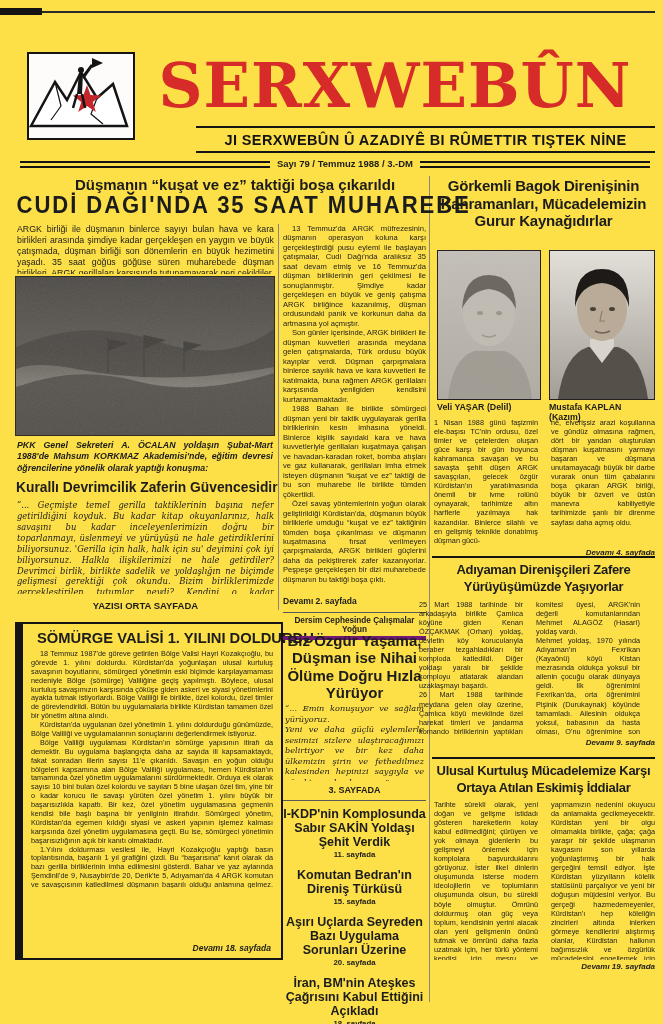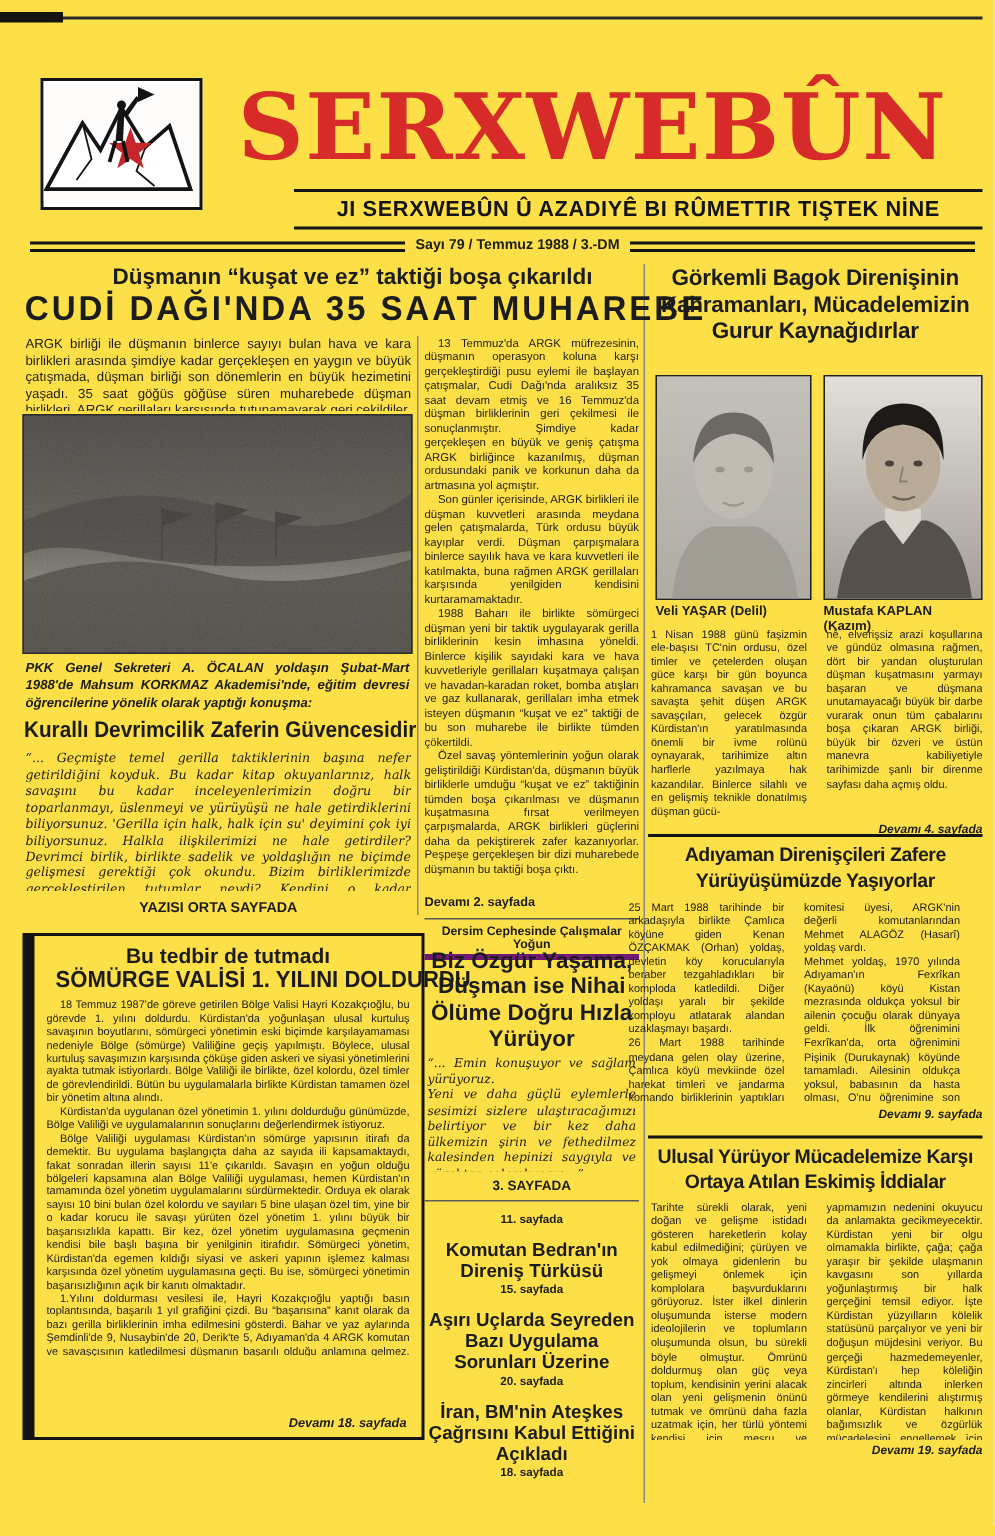--- a/index.html
+++ b/index.html
@@ -164,21 +164,20 @@
       <rect width="258" height="158" filter="url(#grain)" opacity="0.5" fill="#6b665e"></rect>
     </svg>
   </div>
 
   <div class="abs just" id="photo-caption">PKK Genel Sekreteri A. ÖCALAN yoldaşın Şubat-Mart 1988'de Mahsum KORKMAZ Akademisi'nde, eğitim devresi öğrencilerine yönelik olarak yaptığı konuşma:</div>
   <div class="abs" id="kurali-headline">Kurallı Devrimcilik Zaferin Güvencesidir</div>
   <div class="abs just hidden-overflow prewrap" id="kurali-quote">“... Geçmişte temel gerilla taktiklerinin başına nefer getirildiğini koyduk. Bu kadar kitap okuyanlarınız, halk savaşını bu kadar inceleyenlerimizin doğru bir toparlanmayı, üslenmeyi ve yürüyüşü ne hale getirdiklerini biliyorsunuz. 'Gerilla için halk, halk için su' deyimini çok iyi biliyorsunuz. Halkla ilişkilerimizi ne hale getirdiler? Devrimci birlik, birlikte sadelik ve yoldaşlığın ne biçimde gelişmesi gerektiği çok okundu. Bizim birliklerimizde gerçekleştirilen tutumlar neydi? Kendini o kadar beğenenler, kendilerini böyle kara taş gibi Partinin midesine oturtup böylece kalmak isteyenler az çıkmadı. Peki bunlar, sınıf dışı öğeler değil de nedir? Halkın savaşımı gelişirken, Partiye karşı böyle durulur mu, Parti içinde böyle yaşanır mı?”</div>
   <div class="abs ctr" id="yazisi-footer">YAZISI ORTA SAYFADA</div>
 
   <div class="abs" id="vali-box">
-    <div id="vali-kicker">Bu tedbir de tutmadı</div>
     <div id="vali-headline">SÖMÜRGE VALİSİ 1. YILINI DOLDURDU</div>
     <div id="vali-body">
       <p>18 Temmuz 1987'de göreve getirilen Bölge Valisi Hayri Kozakçıoğlu, bu görevde 1. yılını doldurdu. Kürdistan'da yoğunlaşan ulusal kurtuluş savaşının boyutlarını, sömürgeci yönetimin eski biçimde karşılayamaması nedeniyle Bölge (sömürge) Valiliğine geçiş yapılmıştı. Böylece, ulusal kurtuluş savaşımızın karşısında çöküşe giden askeri ve siyasi yönetimlerini ayakta tutmak istiyorlardı. Bölge Valiliği ile birlikte, özel kolordu, özel timler de görevlendirildi. Bütün bu uygulamalarla birlikte Kürdistan tamamen özel bir yönetim altına alındı.</p>
       <p>Kürdistan'da uygulanan özel yönetimin 1. yılını doldurduğu günümüzde, Bölge Valiliği ve uygulamalarının sonuçlarını değerlendirmek istiyoruz.</p>
       <p>Bölge Valiliği uygulaması Kürdistan'ın sömürge yapısının itirafı da demektir. Bu uygulama başlangıçta daha az sayıda ili kapsamaktaydı, fakat sonradan illerin sayısı 11'e çıkarıldı. Savaşın en yoğun olduğu bölgeleri kapsamına alan Bölge Valiliği uygulaması, hemen Kürdistan'ın tamamında özel yönetim uygulamalarını sürdürmektedir. Orduya ek olarak sayısı 10 bini bulan özel kolordu ve sayıları 5 bine ulaşan özel tim, yine bir o kadar korucu ile savaşı yürüten özel yönetim 1. yılını büyük bir başarısızlıkla kapattı. Bir kez, özel yönetim uygulamasına geçmenin kendisi bile başlı başına bir yenilginin itirafıdır. Sömürgeci yönetim, Kürdistan'da egemen kıldığı siyasi ve askeri yapının işlemez kalması karşısında özel yönetim uygulamasına geçti. Bu ise, sömürgeci yönetimin başarısızlığının açık bir kanıtı olmaktadır.</p>
       <p>1.Yılını doldurması vesilesi ile, Hayri Kozakçıoğlu yaptığı basın toplantısında, başarılı 1 yıl grafiğini çizdi. Bu “başarısına” kanıt olarak da bazı gerilla birliklerinin imha edilmesini gösterdi. Bahar ve yaz aylarında Şemdinli'de 9, Nusaybin'de 20, Derik'te 5, Adıyaman'da 4 ARGK komutan ve savaşçısının katledilmesi düşmanın başarılı olduğu anlamına gelmez. Bütün bu çatışmalarda ve meydana gelen eylemlerde, düşmana indirilen ağır darbeler gözönüne getirildiğinde, ARGK birliklerinin başarısı çok açık bir şekilde görülmektedir.</p>
     </div>
     <div id="vali-note">Devamı 18. sayfada</div>
   </div>
 
@@ -193,20 +192,21 @@
   <div class="abs mid-rule" id="mid-rule-1"></div>
   <div class="abs ctr" id="dersim-kicker">Dersim Cephesinde Çalışmalar Yoğun</div>
   <div class="abs ctr" id="dersim-headline">Biz Özgür Yaşama, Düşman ise Nihai Ölüme Doğru Hızla Yürüyor</div>
   <div class="abs just hidden-overflow prewrap" id="dersim-quote">“... Emin konuşuyor ve sağlam yürüyoruz.
 Yeni ve daha güçlü eylemlerle sesimizi sizlere ulaştıracağımızı belirtiyor ve bir kez daha ülkemizin şirin ve fethedilmez kalesinden hepinizi saygıyla ve yürekten selamlıyoruz...”</div>
   <div class="abs ctr" id="dersim-pageref">3. SAYFADA</div>
   <div class="abs mid-rule" id="mid-rule-2"></div>
 
   <div class="abs" id="index-list">
     <div class="idx-item">
+      <div class="idx-title">I-KDP'nin Komplosunda Sabır SAKİN Yoldaşı Şehit Verdik</div>
       <div class="idx-page">11. sayfada</div>
     </div>
     <div class="idx-item">
       <div class="idx-title">Komutan Bedran'ın Direniş Türküsü</div>
       <div class="idx-page">15. sayfada</div>
     </div>
     <div class="idx-item">
       <div class="idx-title">Aşırı Uçlarda Seyreden Bazı Uygulama Sorunları Üzerine</div>
       <div class="idx-page">20. sayfada</div>
     </div>
@@ -276,21 +276,21 @@
   <div class="abs two-cols" id="adiyaman-cols">
     <div class="ncol prewrap">25 Mart 1988 tarihinde bir arkadaşıyla birlikte Çamlıca köyüne giden Kenan ÖZÇAKMAK (Orhan) yoldaş, devletin köy korucularıyla beraber tezgahladıkları bir komploda katledildi. Diğer yoldaşı yaralı bir şekilde komployu atlatarak alandan uzaklaşmayı başardı.
 26 Mart 1988 tarihinde meydana gelen olay üzerine, Çamlıca köyü mevkiinde özel harekat timleri ve jandarma komando birliklerinin yaptıkları ortak arama operasyonu sonucu grubun kaldığı barınak tespit edilir. Düşman barınağın içine gaz bombası atarak savaşçıları dışarıya çıkmaya zorlar ve dışarı çıkan her savaşçı hunharca katledilir.
 Böylesine çağdışı, insanlık ve mertlikten yoksun, ürkek, sefil ve zavallıca katledilen grup, eğitim amacıyla alanda bulunmaktaydı. Grubun başında bölge hazırlık</div>
     <div class="ncol prewrap">komitesi üyesi, ARGK'nin değerli komutanlarından Mehmet ALAGÖZ (Hasarî) yoldaş vardı.
 Mehmet yoldaş, 1970 yılında Adıyaman'ın Fexrîkan (Kayaönü) köyü Kistan mezrasında oldukça yoksul bir ailenin çocuğu olarak dünyaya geldi. İlk öğrenimini Fexrîkan'da, orta öğrenimini Pişinik (Durukaynak) köyünde tamamladı. Ailesinin oldukça yoksul, babasının da hasta olması, O'nu öğrenimine son vermek zorunda bıraktı. Ailesinin en büyük erkek çocuğu olmasından dolayı da ailenin geçimini kendisi üstlendi. Daha çocuk yaşta karşılaştığı bu gibi ciddi sorunların altından başarıyla çıkmasını bilen Mehmet yoldaş, tüm köy ve çevresinde büyük bir sevgi, güven ve umut yaratıyordu. Ve herkes Mehmet yoldaşın gelişi-</div>
   </div>
   <div class="abs" id="adiyaman-note">Devamı 9. sayfada</div>
 
   <div class="abs sec-rule" id="rule-iddialar"></div>
-  <div class="abs ctr" id="iddialar-headline">Ulusal Yürüyor Mücadelemize Karşı Ortaya Atılan Eskimiş İddialar</div>
+  <div class="abs ctr" id="iddialar-headline">Ulusal Kurtuluş Mücadelemize Karşı Ortaya Atılan Eskimiş İddialar</div>
   <div class="abs two-cols" id="iddialar-cols">
     <div class="ncol prewrap">Tarihte sürekli olarak, yeni doğan ve gelişme istidadı gösteren hareketlerin kolay kabul edilmediğini; çürüyen ve yok olmaya gidenlerin bu gelişmeyi önlemek için komplolara başvurduklarını görüyoruz. İster ilkel dinlerin oluşumunda isterse modern ideolojilerin ve toplumların oluşumunda olsun, bu sürekli böyle olmuştur. Ömrünü doldurmuş olan güç veya toplum, kendisinin yerini alacak olan yeni gelişmenin önünü tutmak ve ömrünü daha fazla uzatmak için, her türlü yöntemi kendisi için meşru ve uygulanabilir gördüğünü de tarihin kirletilmemiş sayfaları yazar.
 Konuya böylesi bir başlangıç</div>
     <div class="ncol prewrap">yapmamızın nedenini okuyucu da anlamakta gecikmeyecektir. Kürdistan yeni bir olgu olmamakla birlikte, çağa; çağa yaraşır bir şekilde ulaşmanın kavgasını son yıllarda yoğunlaştırmış bir halk gerçeğini temsil ediyor. İşte Kürdistan yüzyılların kölelik statüsünü parçalıyor ve yeni bir doğuşun müjdesini veriyor. Bu gerçeği hazmedemeyenler, Kürdistan'ı hep köleliğin zincirleri altında inlerken görmeye kendilerini alıştırmış olanlar, Kürdistan halkının bağımsızlık ve özgürlük mücadelesini engellemek için yoğun bir saldırı, komplo ve iftira kampanyası başlattılar.
 Böylesi bir durumun ortaya</div>
   </div>
   <div class="abs" id="iddialar-note">Devamı 19. sayfada</div>
 
 </div>
 

